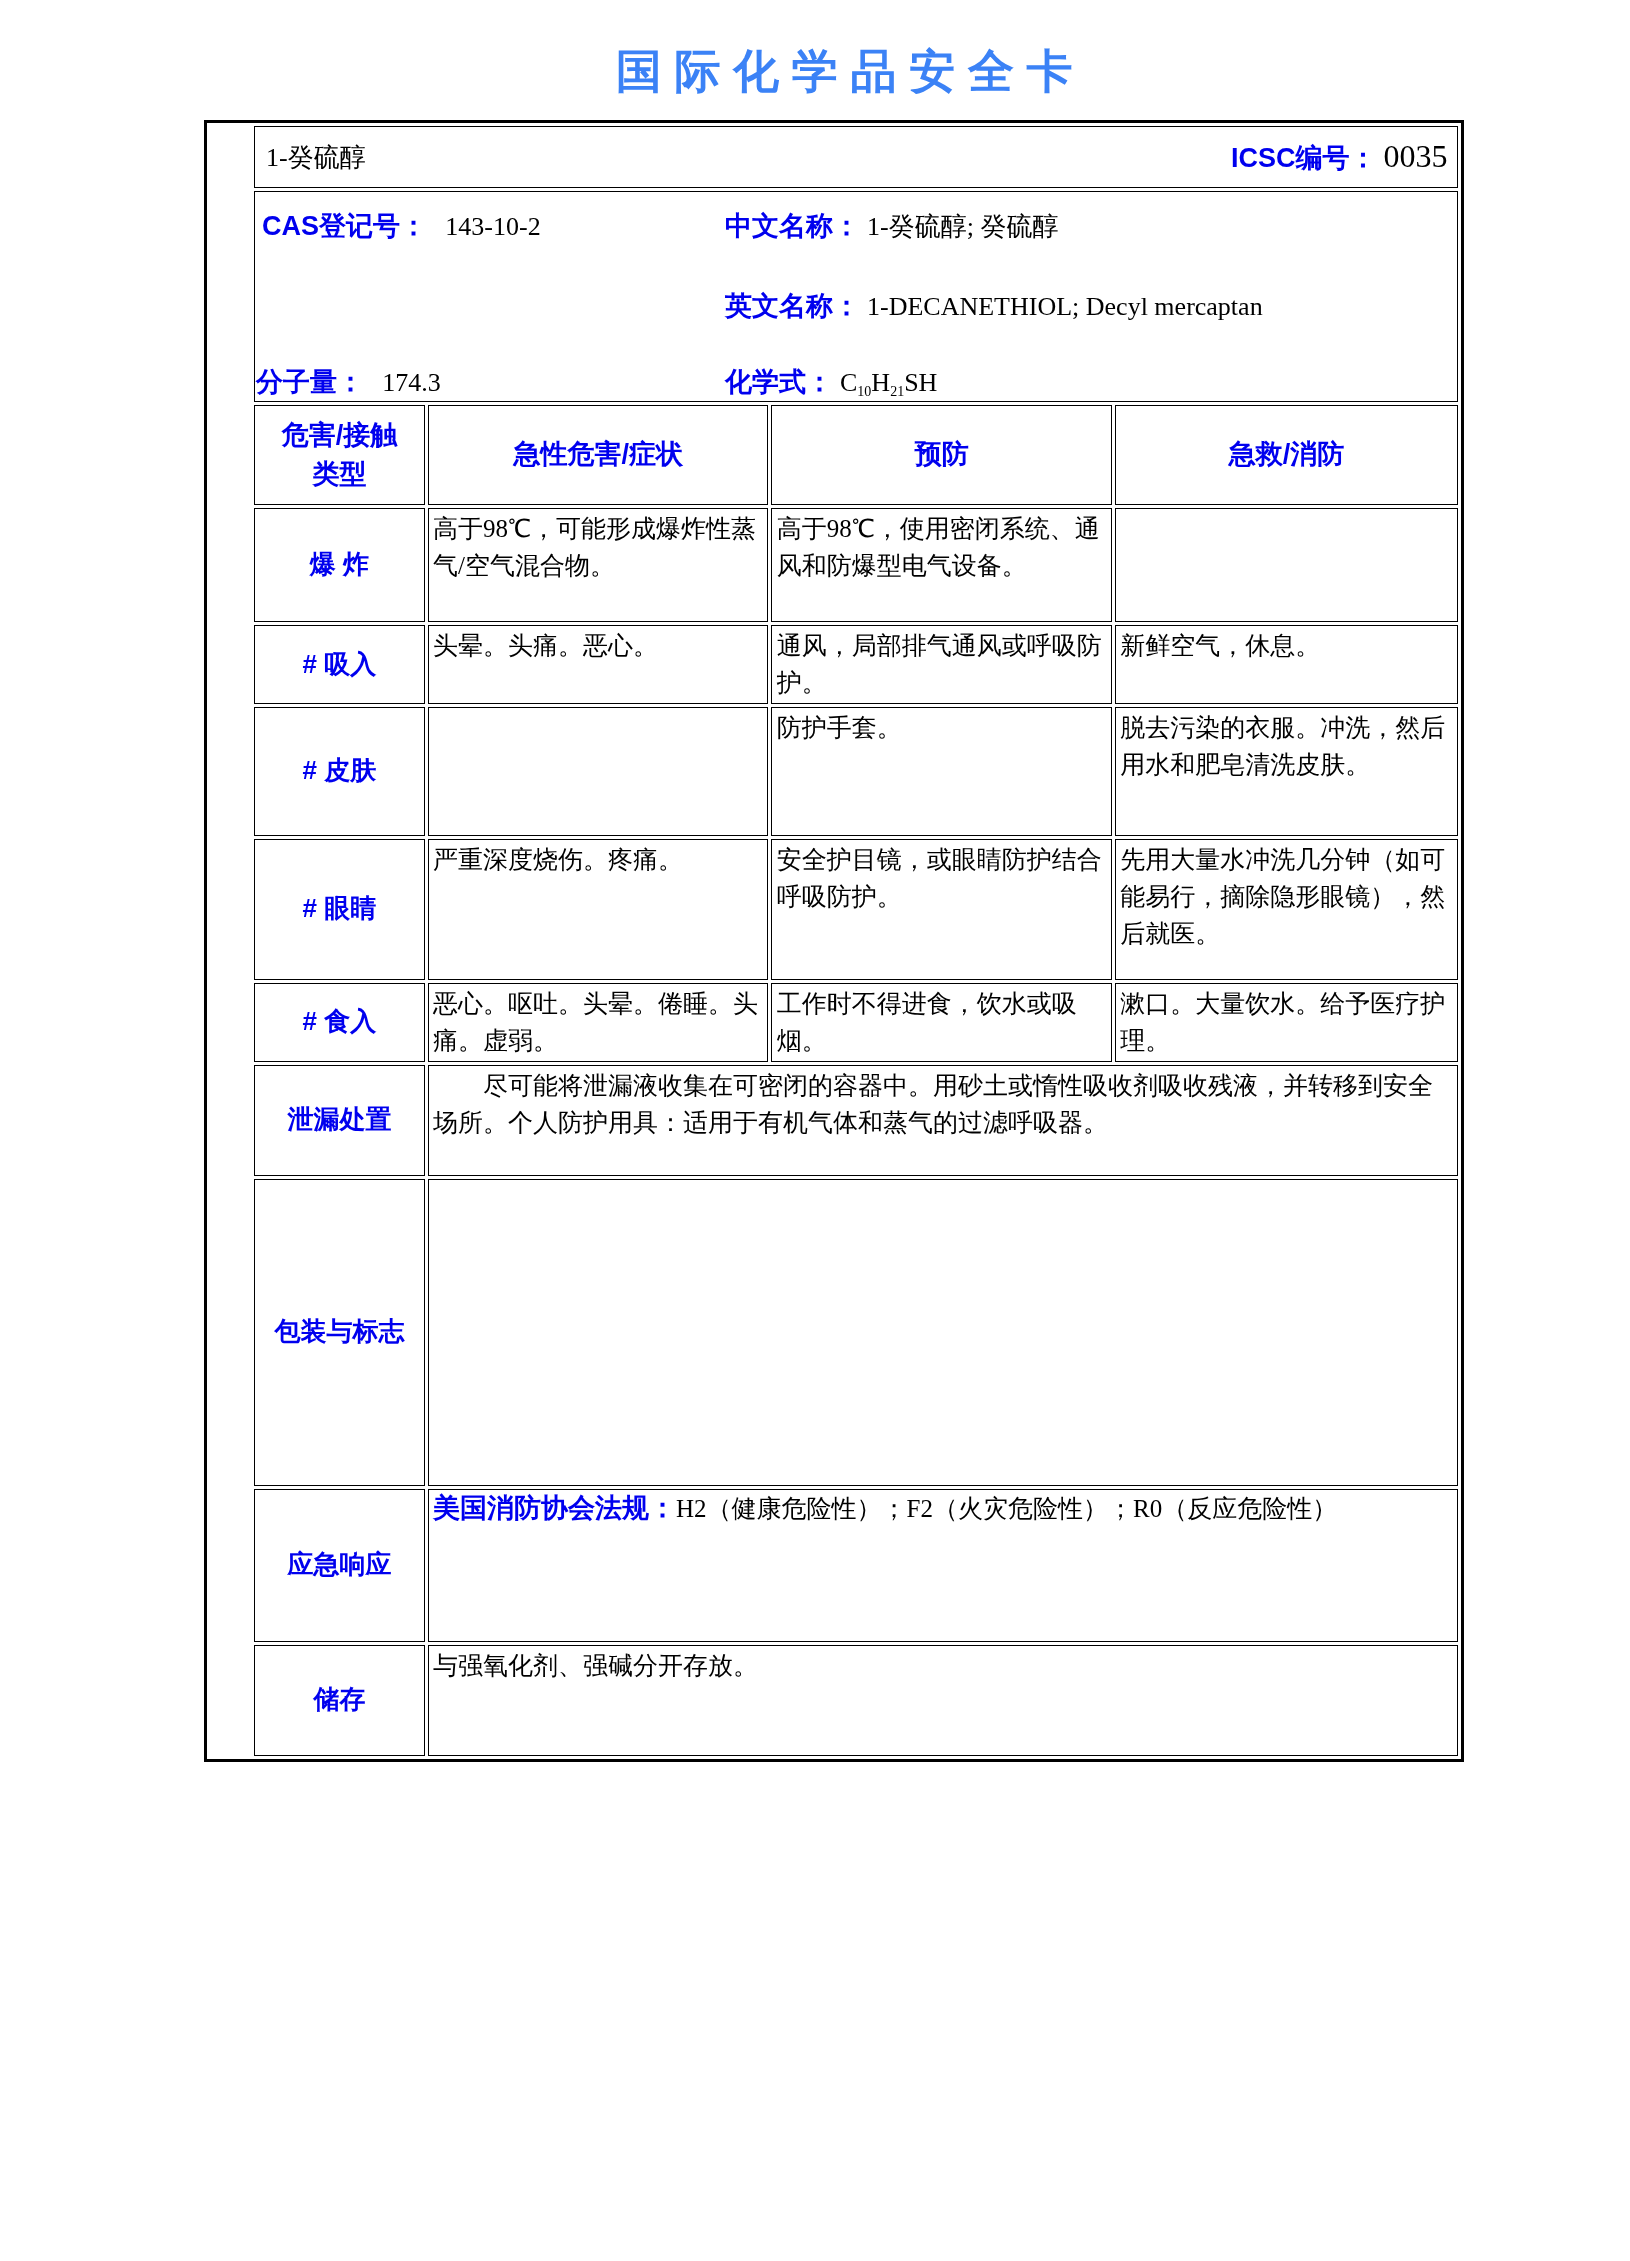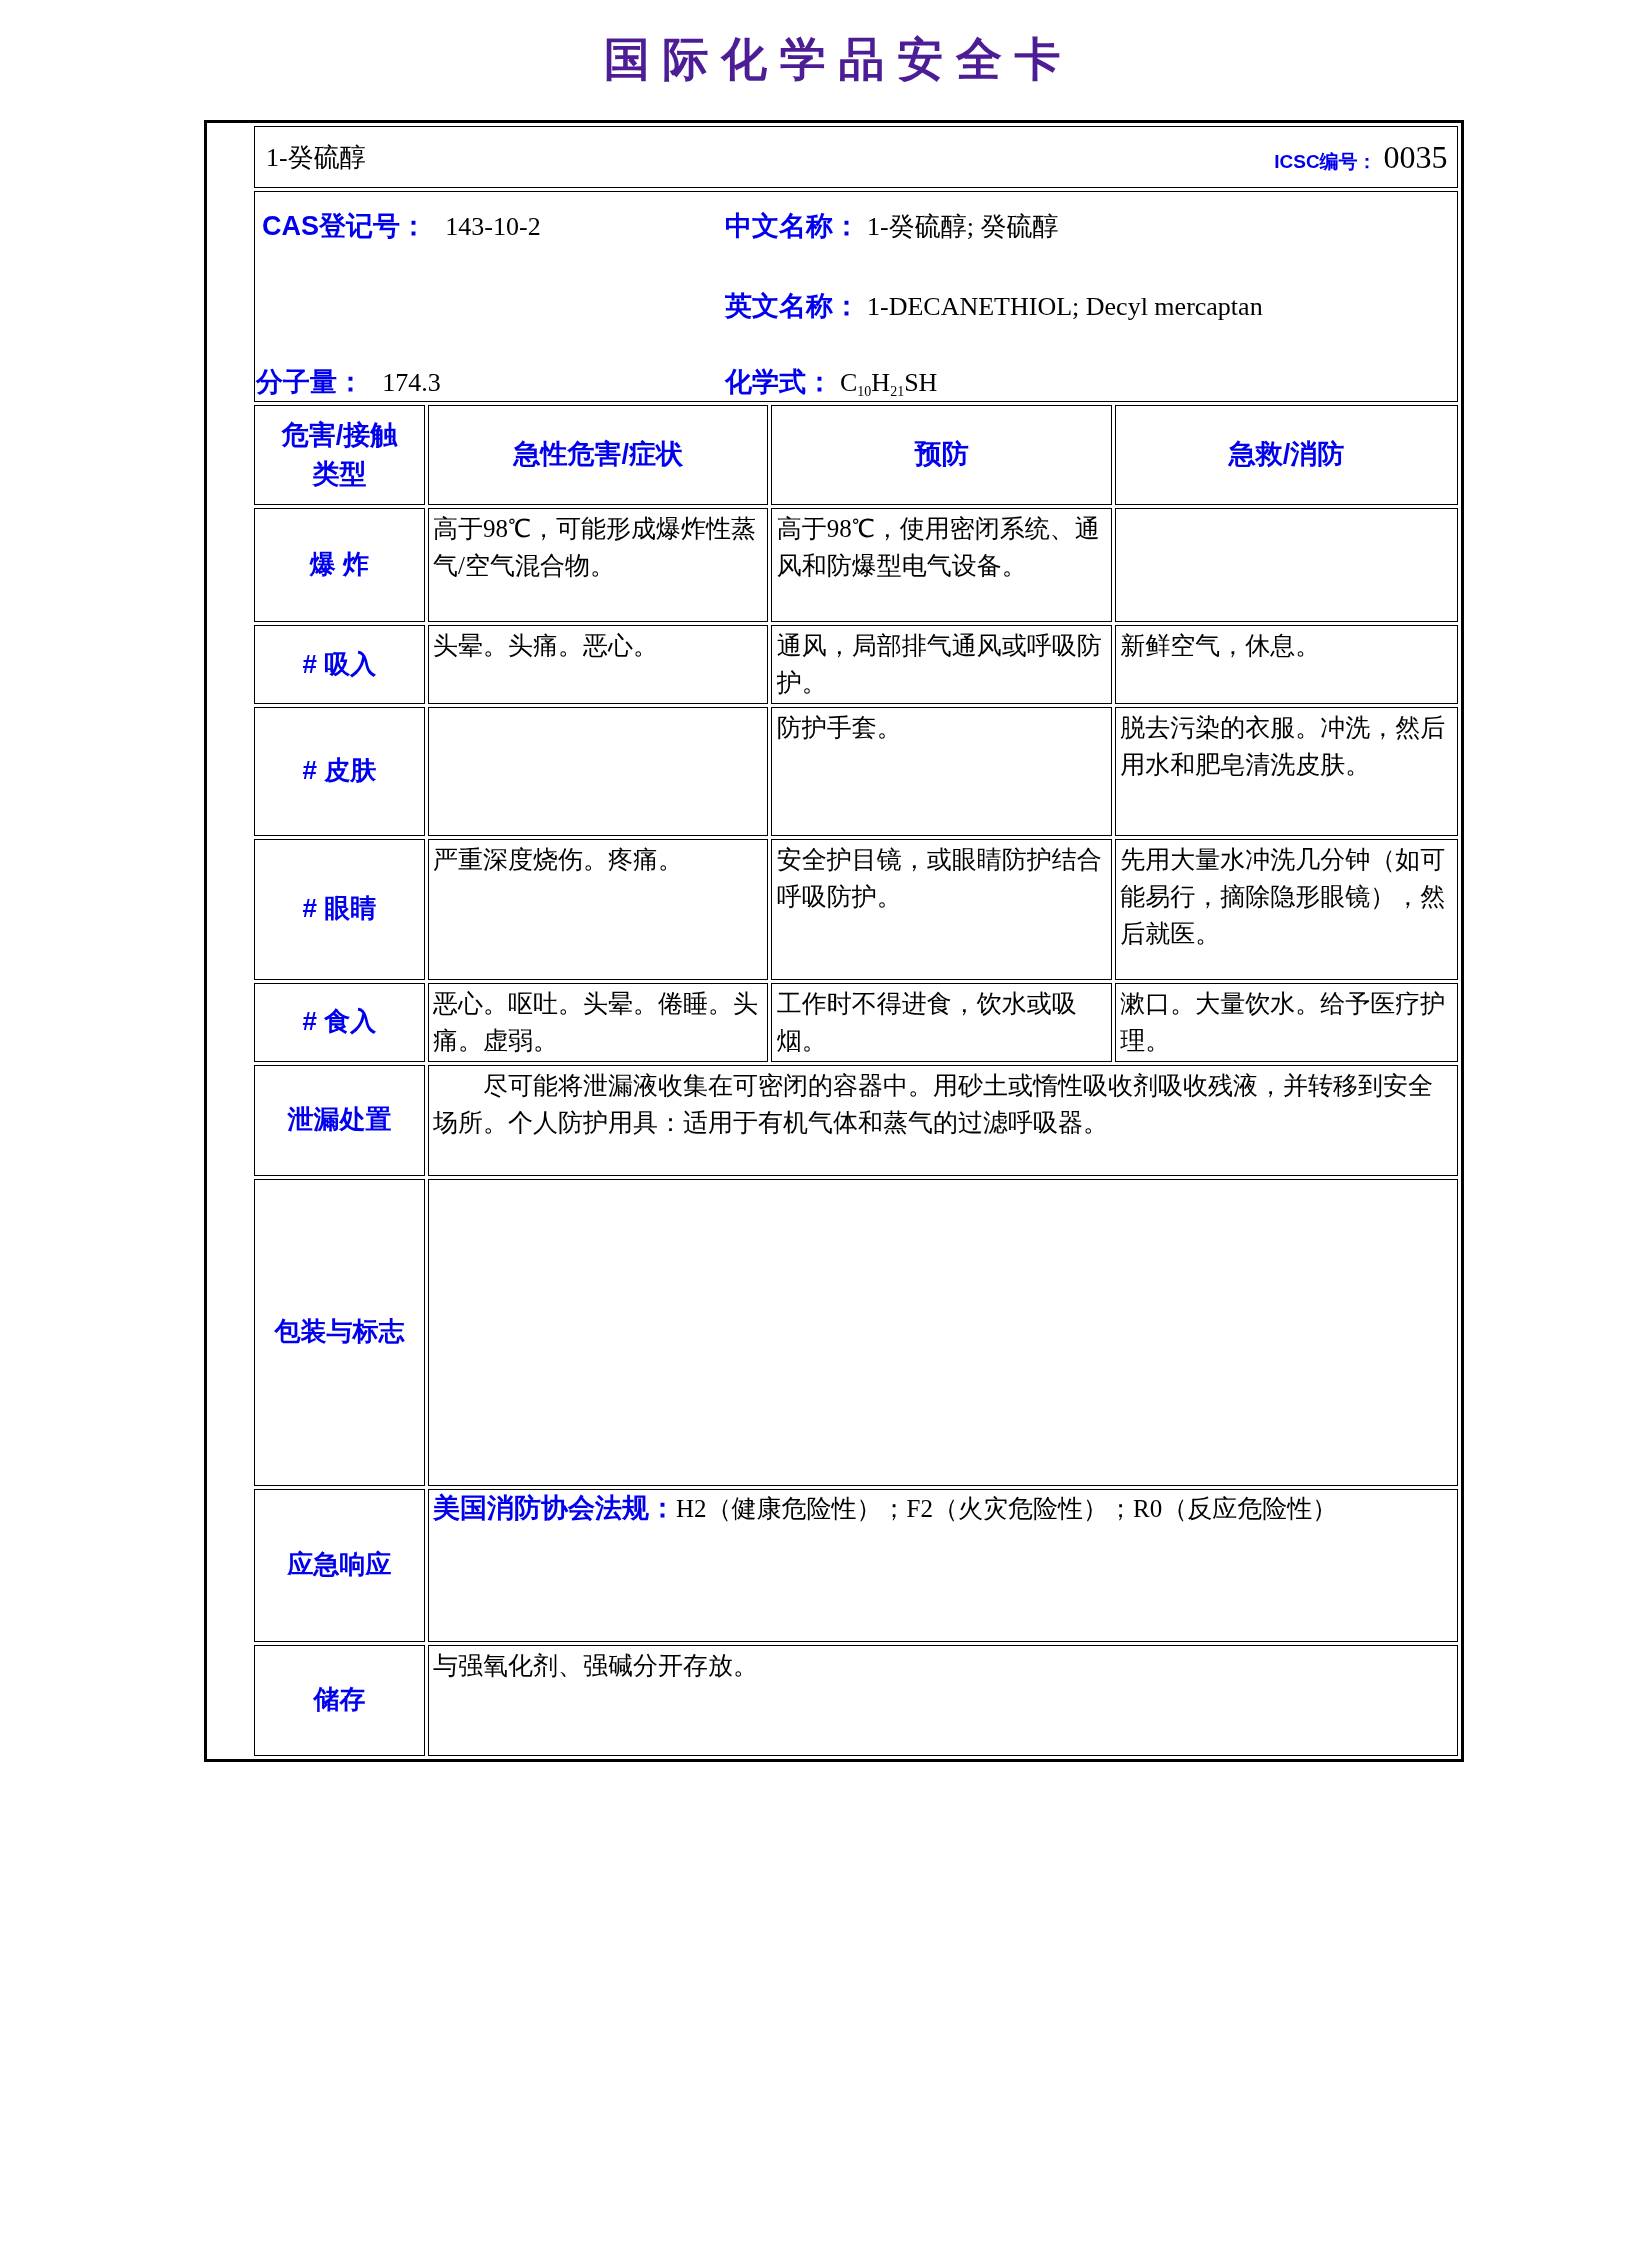--- a/index.html
+++ b/index.html
@@ -14,26 +14,26 @@
     background: #ffffff;
     font-family: "Liberation Serif", serif;
     color: #000000;
     overflow: hidden;
   }
   .title {
     position: absolute;
     left: 204px;
     top: 31px;
     width: 1261px;
-    margin: 4px;
+    margin: 16px;
     text-align: center;
     font-size: 46px;
     line-height: 1.1;
     font-weight: bold;
-    color: #4c1d95;
+    color: #3b82f6;
     letter-spacing: 12.7px;
     font-family: "Liberation Serif", serif;
   }
   table.card {
     position: absolute;
     left: 204px;
     top: 120px;
     width: 1260px;
     table-layout: fixed;
     border-collapse: separate;
@@ -56,21 +56,21 @@
   
   .head-flex {
     display: flex;
     justify-content: space-between;
     align-items: center;
     padding: 0 8.4px 0 10px;
   }
   .substance {
     font-size: 26px;
   }
-  .icsc-label { font-size: 19px; }
+  .icsc-label { font-size: 27px; }
   .icsc-num { font-size: 32px; margin-left: 7px; margin-top: 36px; }
   
   .info-cell { position: relative; vertical-align: top; }
   .info-line { position: absolute; white-space: nowrap; font-size: 26px; }
   .info-line .lbl { font-size: 27px; }
   .gap-wide { margin-left: 18.3px; }
   .gap-narrow { margin-left: 7px; }
   .formula sub { font-size: 14px; vertical-align: -0.35em; }
   
   .cell-label {

